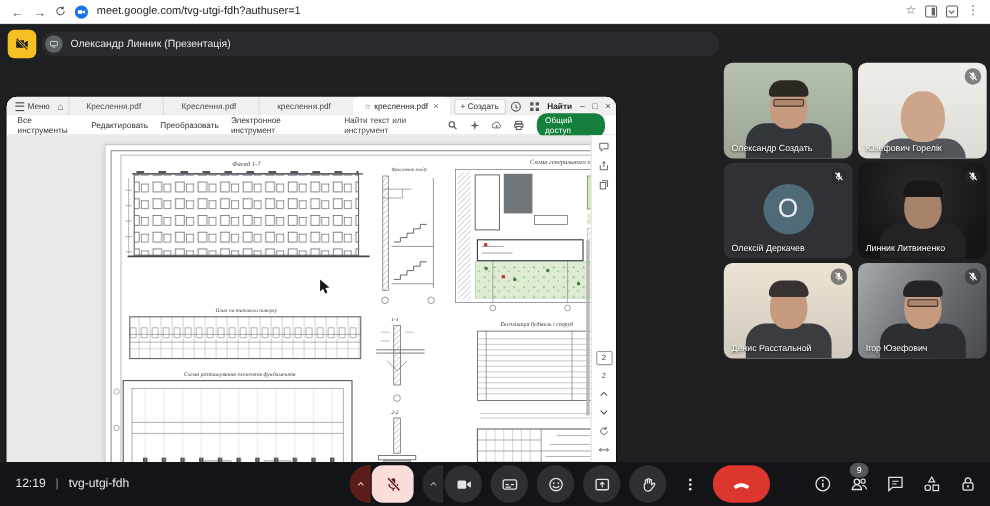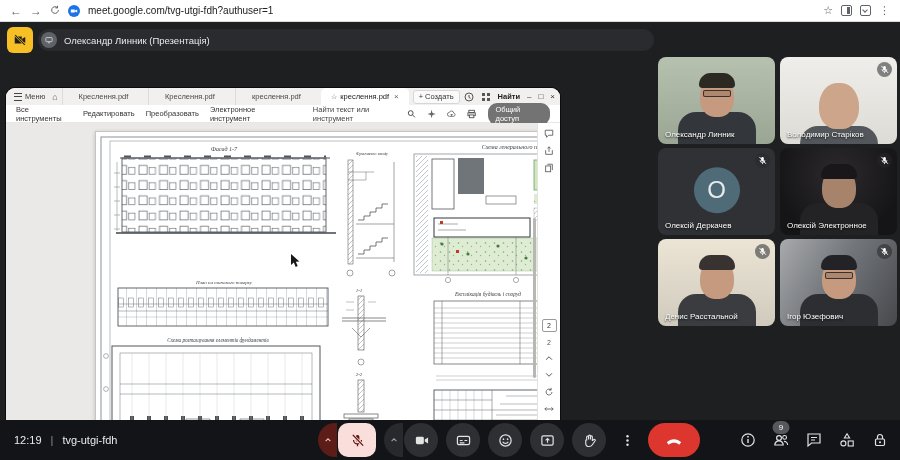--- a/index.html
+++ b/index.html
@@ -38,21 +38,21 @@
   .tab .star{font-size:7px;color:#555;}
   .tab .x{font-size:8px;color:#666;margin-left:2px;}
   .create{display:flex;align-items:center;gap:2px;background:#fafafa;border:1px solid #d7d6d4;border-radius:3px;height:12px;padding:0 5px;color:#333;}
   .tabs-right{display:flex;align-items:center;gap:7px;margin-left:auto;color:#444;}
   .winbtn{font-size:8px;color:#333;}
   .signin{font-size:7.5px;color:#222;font-weight:bold;}
 
   .acro-toolbar{height:17px;background:#fff;border-bottom:1px solid #e7e6e4;display:flex;align-items:center;font-size:7.5px;color:#333;gap:11px;padding:0 10px;}
   .acro-toolbar .find{display:flex;align-items:center;gap:3px;color:#444;}
   .tool-ico{width:10px;height:10px;}
-  .share-pill{background:#737373;color:#fff;border-radius:9px;padding:2px 8px;font-size:7.5px;}
+  .share-pill{background:#15803d;color:#fff;border-radius:9px;padding:2px 8px;font-size:7.5px;}
 
   .acro-doc{position:relative;height:331px;background:#ebe9e7;}
   .pdf-page{position:absolute;left:89px;top:8px;width:536px;height:318px;background:#fff;border:1px solid #c7c5c2;box-shadow:0 1px 4px rgba(0,0,0,.18);}
   .pdf-page svg{display:block;width:536px;height:318px;}
   .sheet-title{font-family:"Liberation Serif",serif;font-style:italic;fill:#3a3f44;}
   .rail{position:absolute;right:0;top:0;bottom:0;width:23px;background:#fff;border-left:1px solid #e3e2e0;display:flex;flex-direction:column;align-items:center;padding-top:6px;box-sizing:border-box;gap:7px;}
   .rail svg{width:10px;height:10px;}
   .rail .grow{flex:1;}
   .pagebox{width:13px;height:11px;border:1px solid #9a9a9a;border-radius:2px;font-size:7px;color:#333;display:flex;align-items:center;justify-content:center;}
   .railtxt{font-size:7px;color:#555;}
@@ -394,36 +394,36 @@
   <div class="people">
 
 
     <div class="tile p2">
       <div class="fig">
           <i class="torso"></i>
           <i class="head"></i>
           <i class="hair"></i>
           <i class="spec"></i>
         </div>
-      <span class="pname">Олександр Линник</span>
+      <span class="pname">Олександр Создать</span>
     </div>
 
     <div class="tile p3">
       <div class="fig">
           <i class="torso"></i>
           <i class="head"></i>
         </div>
       <span class="micoff">
           <svg viewBox="0 0 10 10">
             <rect x="3.6" y="1" width="2.8" height="5" rx="1.4" fill="#fff"></rect>
             <path d="M2.3 4.6a2.7 2.7 0 0 0 5.4 0M5 7.4V9" stroke="#fff" stroke-width="0.9" fill="none"></path>
             <path d="M1.5 1 8.8 8.6" stroke="#fff" stroke-width="1.1"></path>
           </svg>
         </span>
-      <span class="pname">Володимир Старіков</span>
+      <span class="pname">Юзефович Горелік</span>
     </div>
 
     <div class="tile p4">
       <span class="avatar-circle">О</span>
       <span class="micoff">
           <svg viewBox="0 0 10 10">
             <rect x="3.6" y="1" width="2.8" height="5" rx="1.4" fill="#fff"></rect>
             <path d="M2.3 4.6a2.7 2.7 0 0 0 5.4 0M5 7.4V9" stroke="#fff" stroke-width="0.9" fill="none"></path>
             <path d="M1.5 1 8.8 8.6" stroke="#fff" stroke-width="1.1"></path>
           </svg>
@@ -437,21 +437,21 @@
           <i class="head"></i>
           <i class="hair"></i>
         </div>
       <span class="micoff">
           <svg viewBox="0 0 10 10">
             <rect x="3.6" y="1" width="2.8" height="5" rx="1.4" fill="#fff"></rect>
             <path d="M2.3 4.6a2.7 2.7 0 0 0 5.4 0M5 7.4V9" stroke="#fff" stroke-width="0.9" fill="none"></path>
             <path d="M1.5 1 8.8 8.6" stroke="#fff" stroke-width="1.1"></path>
           </svg>
         </span>
-      <span class="pname">Олексій Электронное</span>
+      <span class="pname">Линник Литвиненко</span>
     </div>
 
     <div class="tile p6">
       <div class="fig">
           <i class="torso"></i>
           <i class="head"></i>
           <i class="hair"></i>
         </div>
       <span class="micoff">
           <svg viewBox="0 0 10 10">

